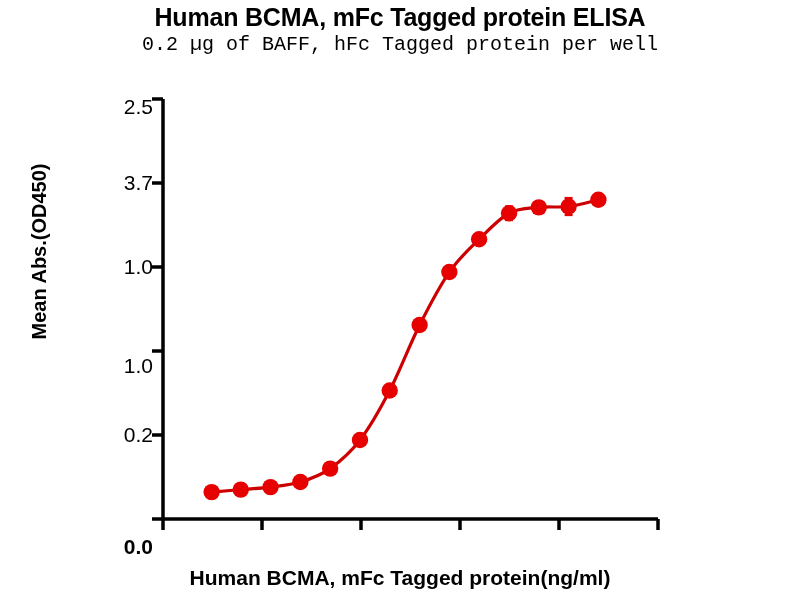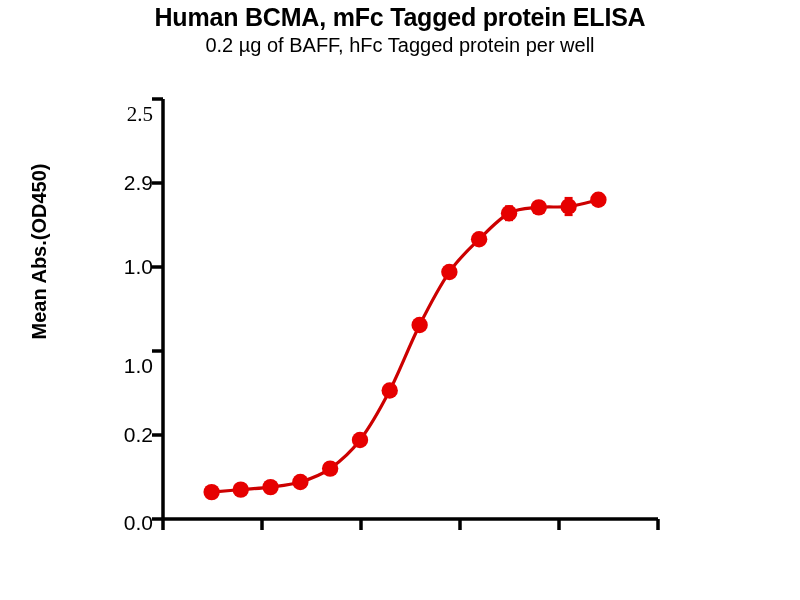--- a/index.html
+++ b/index.html
@@ -36,20 +36,21 @@
   .subtitle {
     position: absolute;
     left: 0;
     top: 33px;
     width: 800px;
     text-align: center;
     font-size: 20px;
     font-weight: normal;
     line-height: 24px;
     white-space: nowrap;
+    font-family: Liberation Mono, monospace;
   }
   .ylabel {
     position: absolute;
     left: -91px;
     top: 240px;
     width: 260px;
     text-align: center;
     font-size: 20px;
     font-weight: bold;
     transform: rotate(-90deg);
@@ -107,20 +108,21 @@
 </style>
 </head>
 <body>
 
 <div id="figure">
 
   <div class="title">Human BCMA, mFc Tagged protein ELISA</div>
   <div class="subtitle">0.2 µg of BAFF, hFc Tagged protein per well</div>
 
   <div class="ylabel">Mean Abs.(OD450)</div>
+  <div class="xlabel">Human BCMA, mFc Tagged protein(ng/ml)</div>
 
   <svg id="plot-svg" width="800" height="600">
     <g id="axis-lines">
       <line x1="163" y1="99" x2="163" y2="519" stroke="#000000" stroke-width="3.5"></line>
       <line x1="163" y1="519" x2="658" y2="519" stroke="#000000" stroke-width="3.5"></line>
     </g>
     <g id="y-ticks">
         <line x1="152" x2="163" y1="519" y2="519" stroke="#000" stroke-width="3.5"></line>
         <line x1="152" x2="163" y1="435" y2="435" stroke="#000" stroke-width="3.5"></line>
         <line x1="152" x2="163" y1="351" y2="351" stroke="#000" stroke-width="3.5"></line>
@@ -160,21 +162,21 @@
         <circle cx="449.37" cy="272.04" r="8.2" fill="#E60000"></circle>
         <circle cx="479.12" cy="239.28" r="8.2" fill="#E60000"></circle>
         <circle cx="509.06" cy="213.24" r="8.2" fill="#E60000"></circle>
         <circle cx="538.79" cy="207.36" r="8.2" fill="#E60000"></circle>
         <circle cx="568.59" cy="206.52" r="8.2" fill="#E60000"></circle>
         <circle cx="598.40" cy="199.80" r="8.2" fill="#E60000"></circle>
       </g>
   </svg>
 
   <div id="ytick-labels">
-      <div class="ytick-label" style="top: 512px;">0.0</div>
+      <div class="ytick-label" style="top: 536px; font-weight: bold;">0.0</div>
       <div class="ytick-label" style="top: 424px;">0.2</div>
       <div class="ytick-label" style="top: 355px;">1.0</div>
       <div class="ytick-label" style="top: 256px;">1.0</div>
-      <div class="ytick-label" style="top: 172px;">2.9</div>
-      <div class="ytick-label" style="top: 104px; font-family: Liberation Serif, serif;">2.5</div>
+      <div class="ytick-label" style="top: 172px;">3.7</div>
+      <div class="ytick-label" style="top: 96px;">2.5</div>
     </div>
 
 </div>
 
 </body></html>

